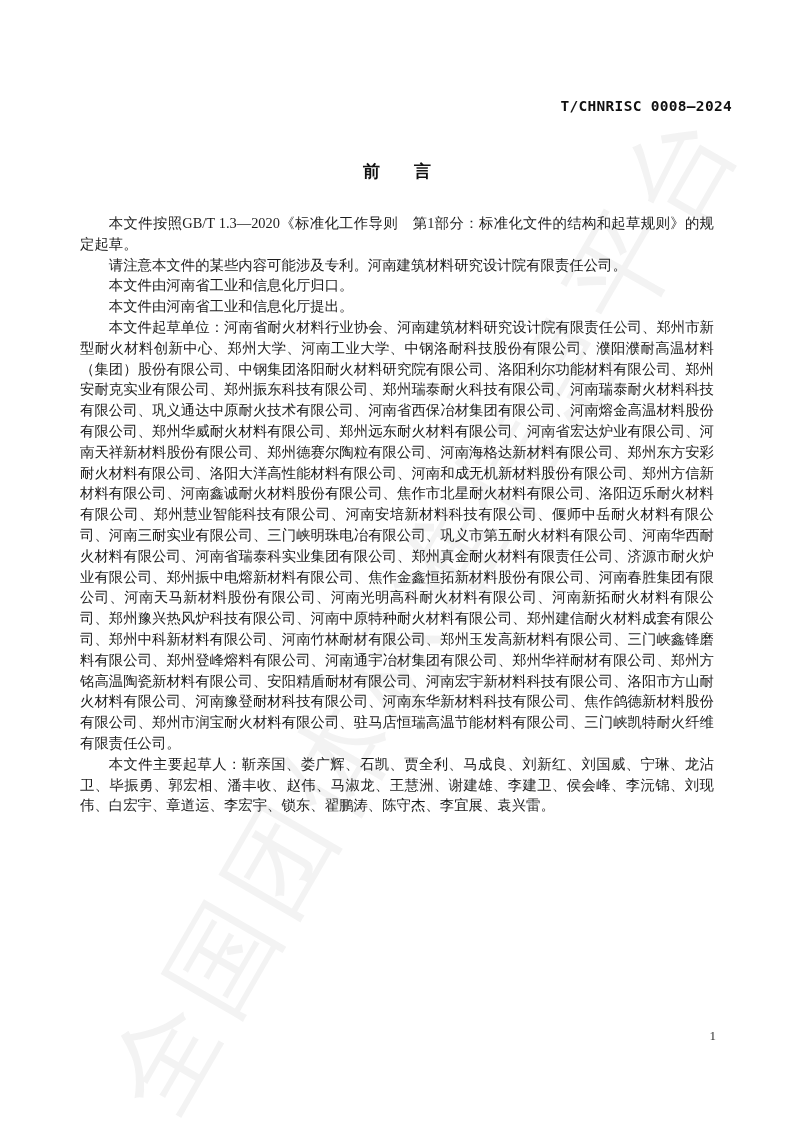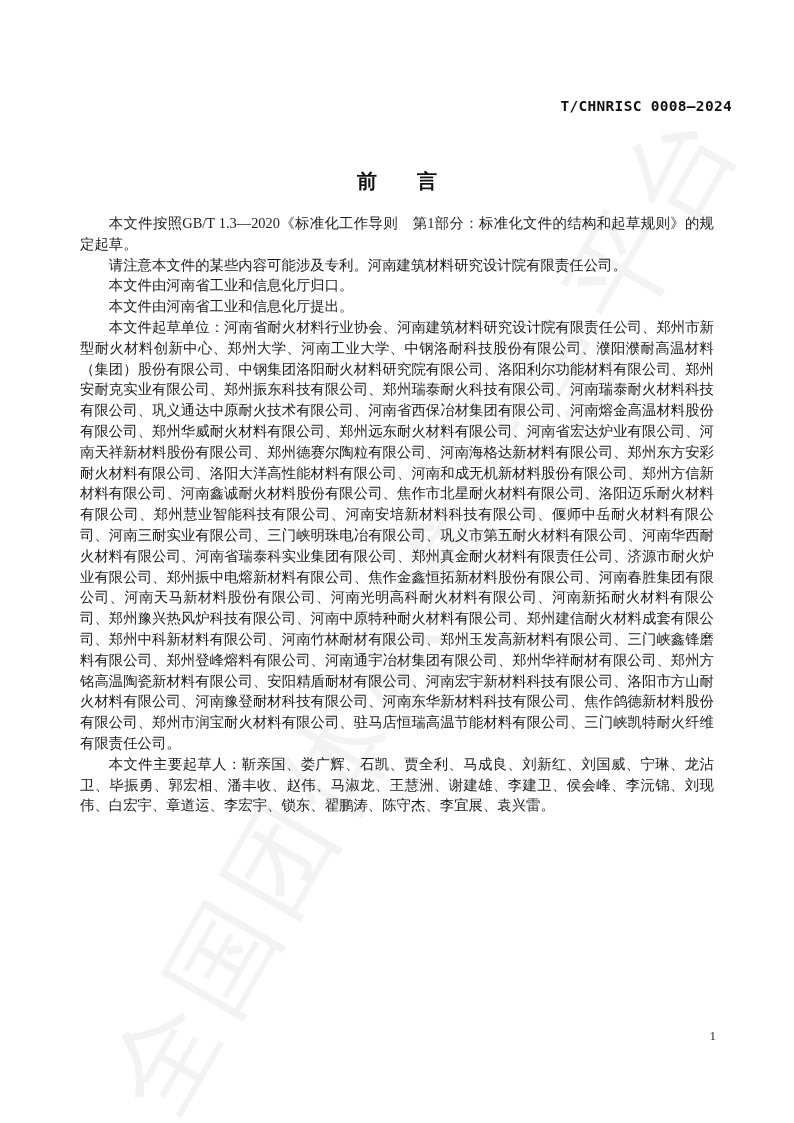--- a/index.html
+++ b/index.html
@@ -37,24 +37,24 @@
     font-weight: 700;
     color: #111111;
     letter-spacing: 0.3px;
   }
 
   .doc-title {
     position: absolute;
     top: 160px;
     left: 0;
     right: 0;
-    margin: 8px;
+    margin: 0;
     text-align: center;
     font-family: "Liberation Sans", sans-serif;
-    font-size: 20px;
+    font-size: 17px;
     font-weight: 700;
     color: #111111;
   }
 
   .body-text {
     position: absolute;
     top: 213px;
     left: 80px;
     width: 634px;
     font-size: 14.4px;

